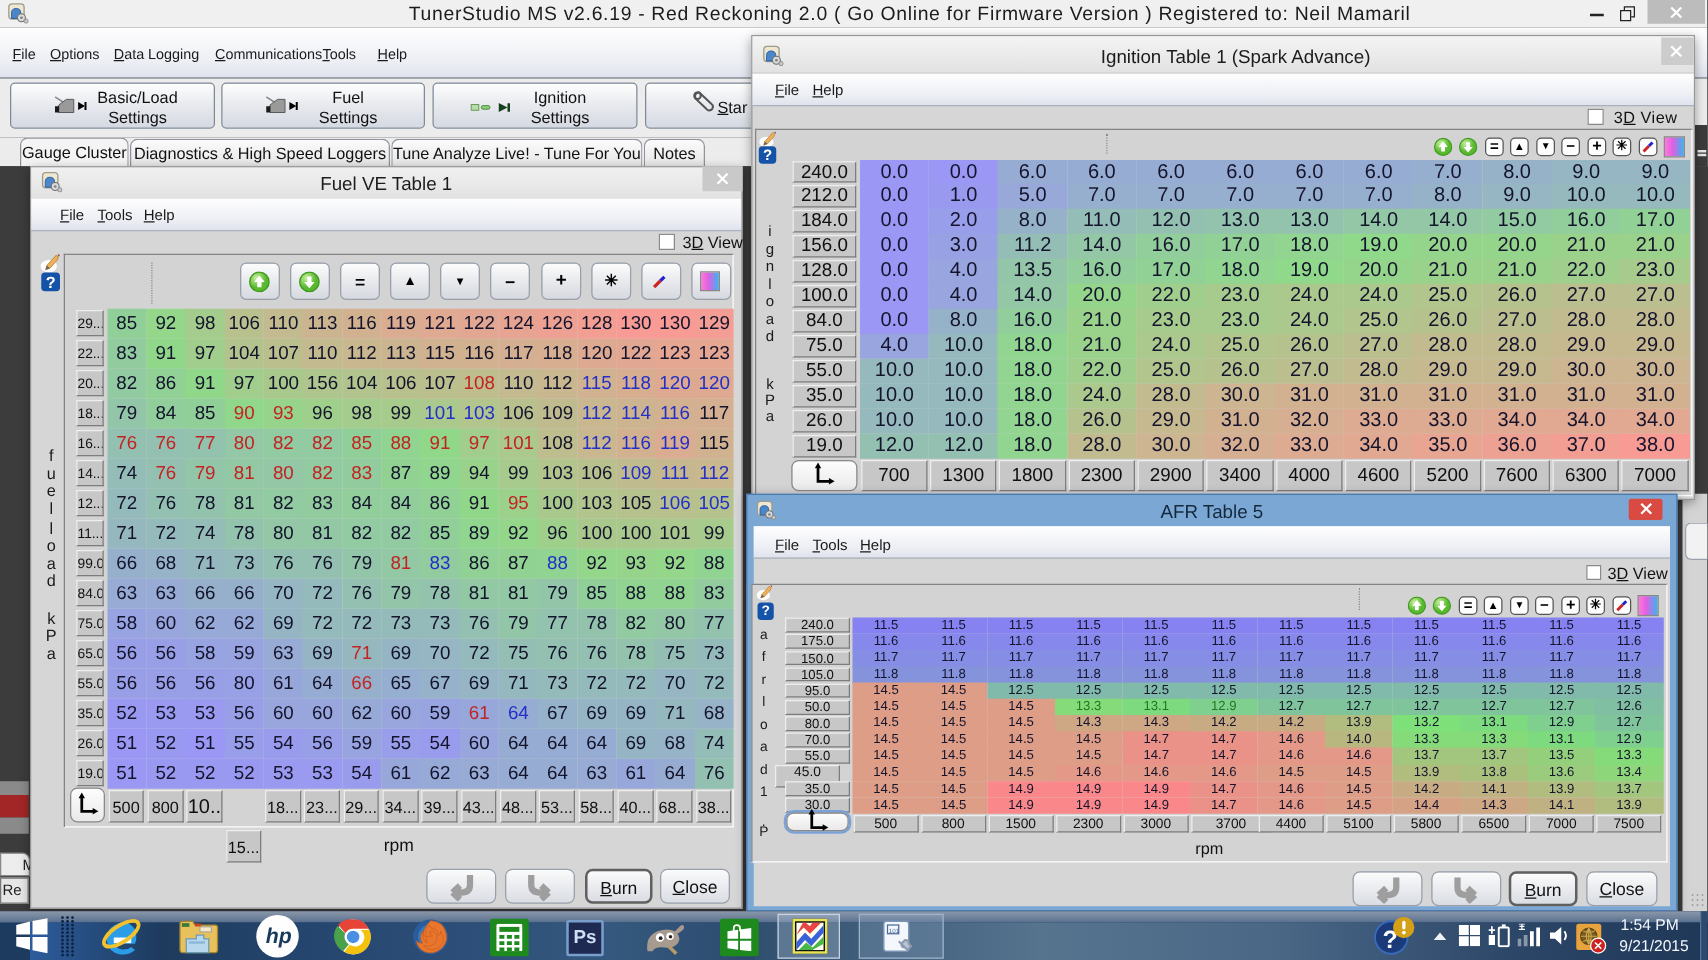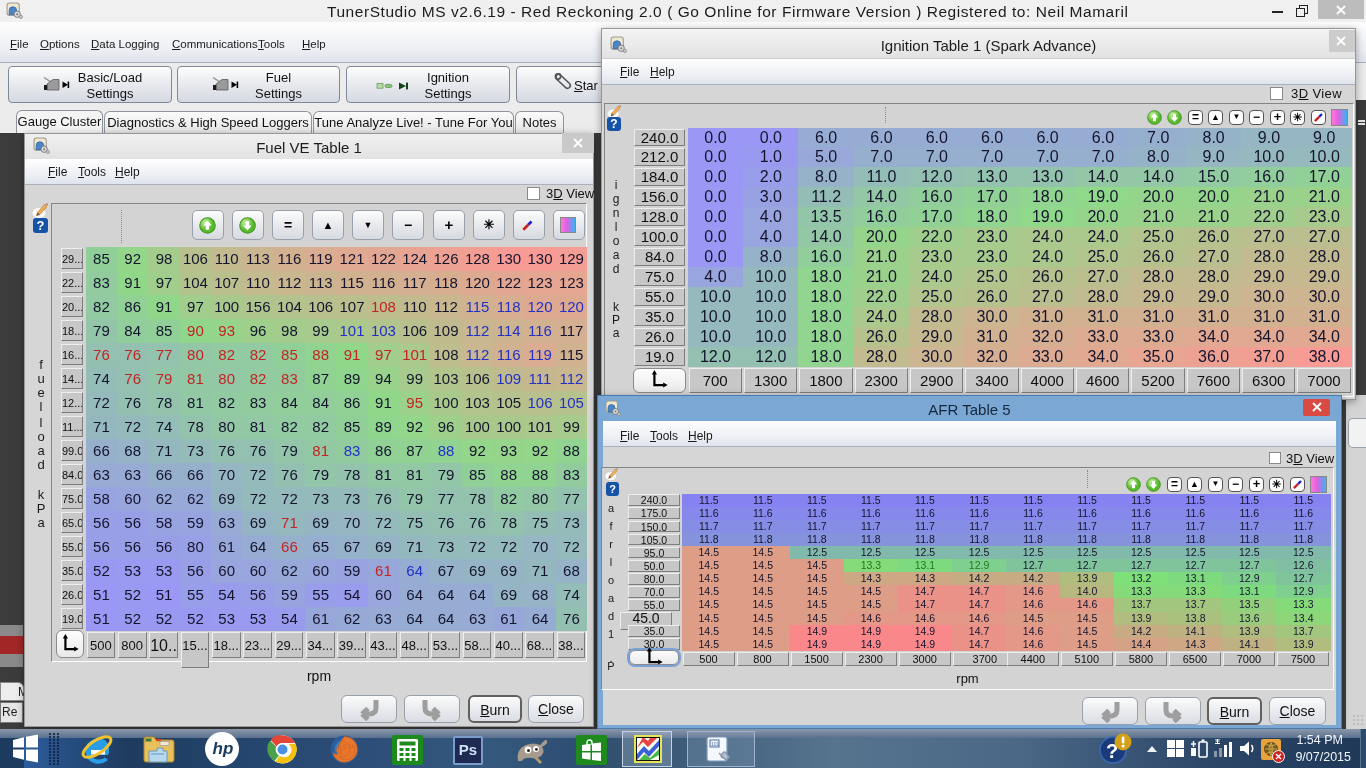--- a/index.html
+++ b/index.html
@@ -692,21 +692,21 @@
 <div class="cell" style="left:367.5px;top:606.5px;width:31.8px;height:24.5px;background:#97abd4;color:#14142c;font-size:15px;line-height:24.0px;">63</div>
 <div class="cell" style="left:398.8px;top:606.5px;width:31.8px;height:24.5px;background:#97acd2;color:#14142c;font-size:15px;line-height:24.0px;">64</div>
 <div class="cell" style="left:430.1px;top:606.5px;width:31.8px;height:24.5px;background:#97acd2;color:#14142c;font-size:15px;line-height:24.0px;">64</div>
 <div class="cell" style="left:461.5px;top:606.5px;width:31.8px;height:24.5px;background:#97abd4;color:#14142c;font-size:15px;line-height:24.0px;">63</div>
 <div class="cell" style="left:492.8px;top:606.5px;width:31.8px;height:24.5px;background:#97a7da;color:#14142c;font-size:15px;line-height:24.0px;">61</div>
 <div class="cell" style="left:524.1px;top:606.5px;width:31.8px;height:24.5px;background:#97acd2;color:#14142c;font-size:15px;line-height:24.0px;">64</div>
 <div class="cell" style="left:555.5px;top:606.5px;width:31.8px;height:24.5px;background:#94c0b1;color:#14142c;font-size:15px;line-height:24.0px;">76</div>
 <div class="lbl" style="left:86.5px;top:632px;width:28.8px;height:26px;font-size:13px;line-height:25px;">500</div>
 <div class="lbl" style="left:117.8px;top:632px;width:28.8px;height:26px;font-size:13px;line-height:25px;">800</div>
 <div class="lbl" style="left:149.2px;top:632px;width:28.8px;height:26px;font-size:16px;line-height:25px;">10...</div>
-<div class="lbl" style="left:180.5px;top:632px;width:28.8px;height:36px;font-size:13px;line-height:25px;">15...</div>
+<div class="lbl" style="left:180.5px;top:664px;width:28.8px;height:26px;font-size:13px;line-height:25px;">15...</div>
 <div class="lbl" style="left:211.8px;top:632px;width:28.8px;height:26px;font-size:13px;line-height:25px;">18...</div>
 <div class="lbl" style="left:243.1px;top:632px;width:28.8px;height:26px;font-size:13px;line-height:25px;">23...</div>
 <div class="lbl" style="left:274.5px;top:632px;width:28.8px;height:26px;font-size:13px;line-height:25px;">29...</div>
 <div class="lbl" style="left:305.8px;top:632px;width:28.8px;height:26px;font-size:13px;line-height:25px;">34...</div>
 <div class="lbl" style="left:337.1px;top:632px;width:28.8px;height:26px;font-size:13px;line-height:25px;">39...</div>
 <div class="lbl" style="left:368.5px;top:632px;width:28.8px;height:26px;font-size:13px;line-height:25px;">43...</div>
 <div class="lbl" style="left:399.8px;top:632px;width:28.8px;height:26px;font-size:13px;line-height:25px;">48...</div>
 <div class="lbl" style="left:431.1px;top:632px;width:28.8px;height:26px;font-size:13px;line-height:25px;">53...</div>
 <div class="lbl" style="left:462.5px;top:632px;width:28.8px;height:26px;font-size:13px;line-height:25px;">58...</div>
 <div class="lbl" style="left:493.8px;top:632px;width:28.8px;height:26px;font-size:13px;line-height:25px;">40...</div>
@@ -809,21 +809,21 @@
 <div class="ab" style="left:1087px;top:470px;width:1px;height:18px;border-left:1px dotted #8a8a8a;"></div>
 <div class="lbl" style="left:628px;top:494.3px;width:52px;height:11.9px;font-size:10.5px;line-height:11.1px;">240.0</div>
 <div class="lbl" style="left:628px;top:507.4px;width:52px;height:11.9px;font-size:10.5px;line-height:11.1px;">175.0</div>
 <div class="lbl" style="left:628px;top:520.5px;width:52px;height:11.9px;font-size:10.5px;line-height:11.1px;">150.0</div>
 <div class="lbl" style="left:628px;top:533.5px;width:52px;height:11.9px;font-size:10.5px;line-height:11.1px;">105.0</div>
 <div class="lbl" style="left:628px;top:546.6px;width:52px;height:11.9px;font-size:10.5px;line-height:11.1px;">95.0</div>
 <div class="lbl" style="left:628px;top:559.7px;width:52px;height:11.9px;font-size:10.5px;line-height:11.1px;">50.0</div>
 <div class="lbl" style="left:628px;top:572.8px;width:52px;height:11.9px;font-size:10.5px;line-height:11.1px;">80.0</div>
 <div class="lbl" style="left:628px;top:585.9px;width:52px;height:11.9px;font-size:10.5px;line-height:11.1px;">70.0</div>
 <div class="lbl" style="left:628px;top:598.9px;width:52px;height:11.9px;font-size:10.5px;line-height:11.1px;">55.0</div>
-<div class="lbl" style="left:620px;top:612.0px;width:52px;height:18px;font-size:14px;line-height:11.1px;">45.0</div>
+<div class="lbl" style="left:620px;top:612.0px;width:52px;height:18px;font-size:11px;line-height:11.1px;">45.0</div>
 <div class="lbl" style="left:628px;top:625.1px;width:52px;height:11.9px;font-size:10.5px;line-height:11.1px;">35.0</div>
 <div class="lbl" style="left:628px;top:638.2px;width:52px;height:11.9px;font-size:10.5px;line-height:11.1px;">30.0</div>
 <div class="cell" style="left:681.5px;top:493.8px;width:54.5px;height:13.6px;background:#8682f2;color:#14142c;font-size:10.5px;line-height:13.1px;">11.5</div>
 <div class="cell" style="left:735.5px;top:493.8px;width:54.5px;height:13.6px;background:#8682f2;color:#14142c;font-size:10.5px;line-height:13.1px;">11.5</div>
 <div class="cell" style="left:789.6px;top:493.8px;width:54.5px;height:13.6px;background:#8682f2;color:#14142c;font-size:10.5px;line-height:13.1px;">11.5</div>
 <div class="cell" style="left:843.6px;top:493.8px;width:54.5px;height:13.6px;background:#8682f2;color:#14142c;font-size:10.5px;line-height:13.1px;">11.5</div>
 <div class="cell" style="left:897.7px;top:493.8px;width:54.5px;height:13.6px;background:#8682f2;color:#14142c;font-size:10.5px;line-height:13.1px;">11.5</div>
 <div class="cell" style="left:951.8px;top:493.8px;width:54.5px;height:13.6px;background:#8682f2;color:#14142c;font-size:10.5px;line-height:13.1px;">11.5</div>
 <div class="cell" style="left:1005.8px;top:493.8px;width:54.5px;height:13.6px;background:#8682f2;color:#14142c;font-size:10.5px;line-height:13.1px;">11.5</div>
 <div class="cell" style="left:1059.8px;top:493.8px;width:54.5px;height:13.6px;background:#8682f2;color:#14142c;font-size:10.5px;line-height:13.1px;">11.5</div>
@@ -1152,21 +1152,21 @@
 <div class="ab" style="left:1261px;top:739px;width:20px;height:21px;background:#e8a33d;border-radius:2px;"></div>
 <svg class="ab" style="left:1263px;top:741px" width="17" height="17" viewBox="0 0 17 17">
 <circle cx="8" cy="8" r="6.5" fill="#7a5a20" stroke="#5a4418"></circle>
 <path d="M1.5 8 L14.5 8 M8 1.5 L8 14.5 M3 3.5 Q8 6.5 13 3.5 M3 12.5 Q8 9.5 13 12.5 M8 1.5 Q4 8 8 14.5 M8 1.5 Q12 8 8 14.5" stroke="#caa84c" stroke-width="0.9" fill="none"></path>
 </svg>
 <div class="ab" style="left:1272px;top:750px;width:13px;height:13px;background:#cc2222;border-radius:50%;border:1px solid #fff;"></div>
 <svg class="ab" style="left:1275px;top:753px" width="7" height="7" viewBox="0 0 7 7">
     <path d="M1 1 L6 6 M6 1 L1 6" stroke="#fff" stroke-width="1.4"></path>
   </svg>
 <div class="ab" style="left:1270px;top:733px;width:73px;text-align:right;font-size:12.5px;color:#f2f6fa;">1:54 PM</div>
-<div class="ab" style="left:1270px;top:750px;width:81px;text-align:right;font-size:12.5px;color:#f2f6fa;">9/07/2015</div>
+<div class="ab" style="left:1270px;top:750px;width:81px;text-align:right;font-size:12.5px;color:#f2f6fa;">9/21/2015</div>
 <div class="ab" style="left:1360px;top:729px;width:6px;height:39px;background:#2c4a70;border-left:1px solid #5a7492;"></div>
 <svg class="ab" style="left:1352px;top:714px" width="12" height="12">
     <circle cx="2" cy="2" r="0.8" fill="#9aa0a8"></circle>
     <circle cx="6" cy="2" r="0.8" fill="#9aa0a8"></circle>
     <circle cx="10" cy="2" r="0.8" fill="#9aa0a8"></circle>
     <circle cx="2" cy="6" r="0.8" fill="#9aa0a8"></circle>
     <circle cx="6" cy="6" r="0.8" fill="#9aa0a8"></circle>
     <circle cx="10" cy="6" r="0.8" fill="#9aa0a8"></circle>
     <circle cx="2" cy="10" r="0.8" fill="#9aa0a8"></circle>
     <circle cx="6" cy="10" r="0.8" fill="#9aa0a8"></circle>

